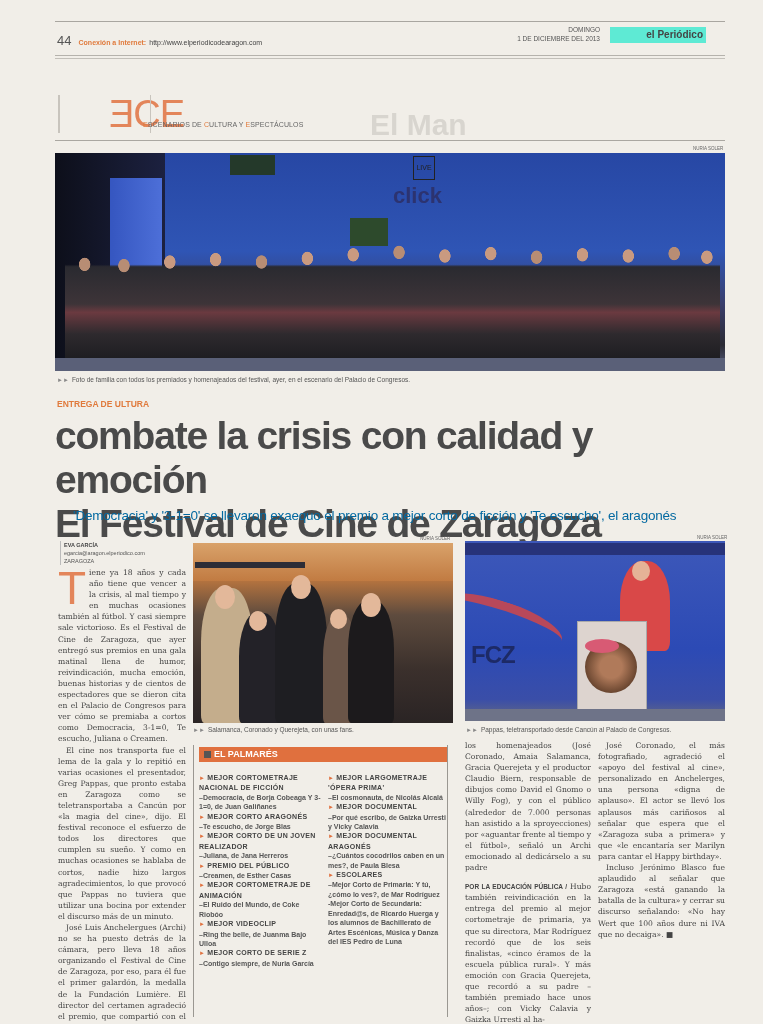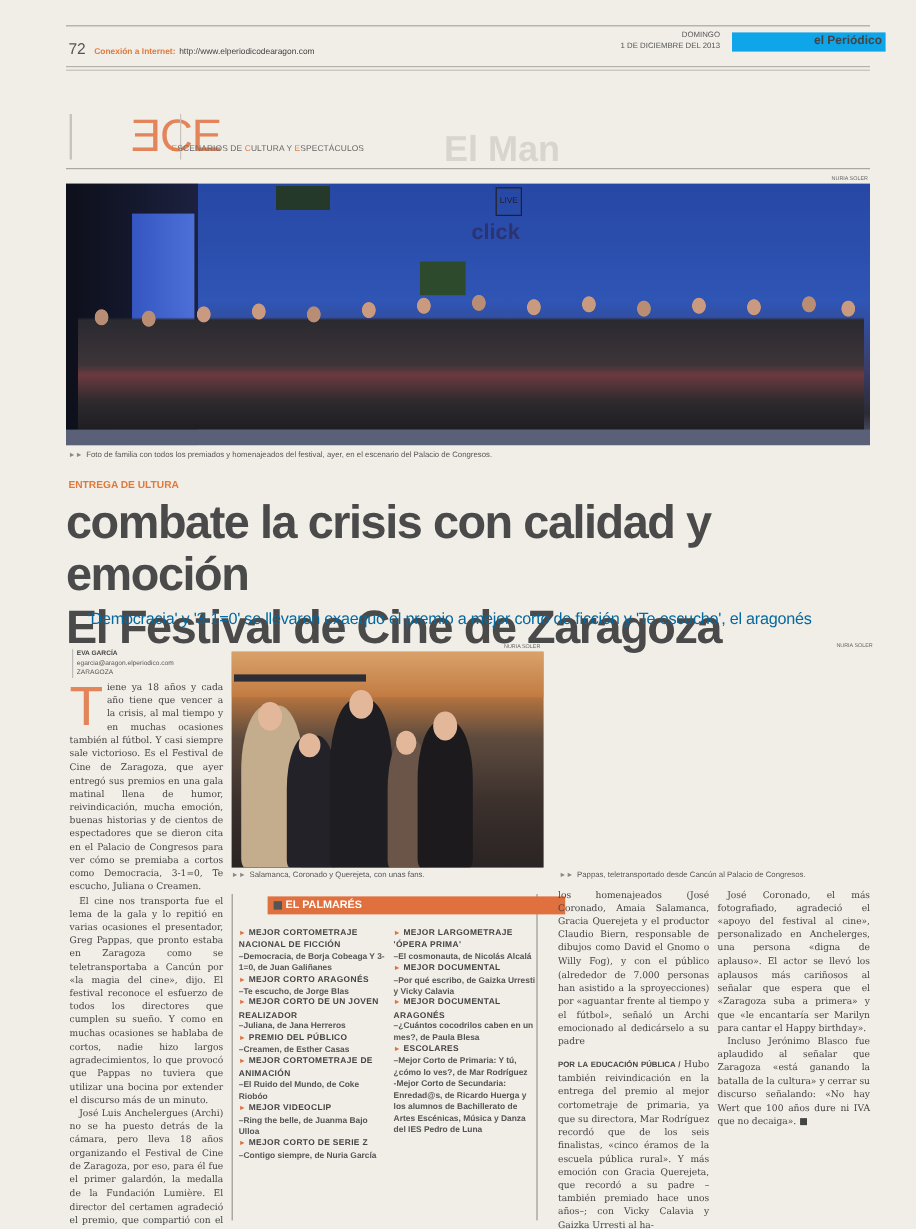--- a/index.html
+++ b/index.html
@@ -8,40 +8,40 @@
 
   .page { position: absolute; left: 0; top: 0; width: 763px; height: 1024px; background: #f1eee8; }
 
   
   .topline { position: absolute; left: 55px; top: 21px; width: 670px; height: 1px; background: #a9a6a0; }
   .folio { position: absolute; left: 57px; top: 33px; font-family: "Liberation Sans", sans-serif; font-size: 11px; color: #555; white-space: nowrap; }
   .folio .num { font-size: 13px; color: #555; margin-right: 4px; }
   .folio .label { color: #e07a3c; font-weight: bold; font-size: 7px; }
   .folio .url { font-size: 7px; color: #444; }
   .dateblock { position: absolute; left: 480px; top: 25px; width: 120px; text-align: right; font-family: "Liberation Sans", sans-serif; font-size: 6.5px; color: #555; line-height: 9px; }
-  .brand { position: absolute; left: 610px; top: 27px; width: 128px; height: 16px; background: #0ea5e9; text-align: right; padding-right: 3px; font-family: "Liberation Sans", sans-serif; font-size: 10px; font-weight: bold; color: #444; line-height: 16px; }
+  .brand { position: absolute; left: 610px; top: 27px; width: 96px; height: 16px; background: #5eead4; text-align: right; padding-right: 3px; font-family: "Liberation Sans", sans-serif; font-size: 10px; font-weight: bold; color: #444; line-height: 16px; }
   .doubleline1 { position: absolute; left: 55px; top: 55px; width: 670px; height: 1px; background: #b5b2ac; }
   .doubleline2 { position: absolute; left: 55px; top: 58px; width: 670px; height: 1px; background: #c2bfb9; }
 
   
   .ece-bar { position: absolute; left: 58px; top: 95px; width: 2px; height: 38px; background: #c8c4bd; }
   .ece-logo { position: absolute; left: 63px; top: 94px; font-family: "Liberation Sans", sans-serif; font-size: 38px; color: #e3855a; letter-spacing: -1px; line-height: 40px; margin-left: 46px; }
   .ece-bar2 { position: absolute; left: 150px; top: 95px; width: 1px; height: 38px; background: #c8c4bd; }
   .ece-sub { position: absolute; left: 143px; top: 121px; font-family: "Liberation Sans", sans-serif; font-size: 7px; color: #666; letter-spacing: 0.1px; }
   .ece-sub .hl { color: #e07a3c; }
   .ghost-head { position: absolute; left: 370px; top: 108px; font-family: "Liberation Sans", sans-serif; font-size: 30px; font-weight: bold; color: #d8d5cf; }
   .section-rule { position: absolute; left: 55px; top: 140px; width: 670px; height: 1px; background: #aaa7a1; }
   .credit { position: absolute; font-family: "Liberation Sans", sans-serif; font-size: 4.5px; color: #666; text-transform: uppercase; }
 
   
   .main-photo { position: absolute; left: 55px; top: 153px; width: 670px; height: 218px; overflow: hidden;
     background: linear-gradient(to bottom, #2747a4 0%, #2f55b5 45%, #3a3e6a 70%, #2b2b35 88%, #5a6180 100%); }
   .main-photo .darkleft { position: absolute; left: 0; top: 0; width: 110px; height: 218px; background: linear-gradient(to right, #0d0f1a, #1c2140); }
   .main-photo .pillar { position: absolute; left: 55px; top: 25px; width: 52px; height: 175px; background: linear-gradient(to right, #3556c0, #4d6fd8); }
-  .main-photo .click { position: absolute; left: 338px; top: 30px; font-family: "Liberation Sans", sans-serif; font-weight: bold; font-size: 18px; color: #2c3370; }
+  .main-photo .click { position: absolute; left: 338px; top: 30px; font-family: "Liberation Sans", sans-serif; font-weight: bold; font-size: 22px; color: #2c3370; }
   .main-photo .live { position: absolute; left: 358px; top: 3px; width: 22px; height: 24px; border: 1px solid #222; font-family: "Liberation Sans", sans-serif; font-size: 7px; color: #222; text-align: center; line-height: 22px; }
   .main-photo .sq { position: absolute; background: #24392a; }
   .main-photo .crowd { position: absolute; left: 10px; top: 85px; width: 655px; height: 120px;
     background:
       radial-gradient(ellipse 6px 7px at 3% 22%, #b88d74 90%, transparent 100%),
       radial-gradient(ellipse 6px 7px at 9% 23%, #b88d74 90%, transparent 100%),
       radial-gradient(ellipse 6px 7px at 16% 20%, #c99a80 90%, transparent 100%),
       radial-gradient(ellipse 6px 7px at 23% 18%, #c99a80 90%, transparent 100%),
       radial-gradient(ellipse 6px 7px at 30% 20%, #b88d74 90%, transparent 100%),
       radial-gradient(ellipse 6px 7px at 37% 17%, #c99a80 90%, transparent 100%),
@@ -92,35 +92,35 @@
   .photo3 .fcz { position: absolute; left: 6px; top: 100px; font-family: "Liberation Sans", sans-serif; font-weight: bold; font-size: 24px; color: #1d2a66; letter-spacing: -1px; }
   .photo3 .man { position: absolute; left: 155px; top: 20px; width: 50px; height: 90px; background: #d94848; border-radius: 45% 45% 10% 10%; }
   .photo3 .man-head { position: absolute; left: 167px; top: 20px; width: 18px; height: 20px; background: #e5b397; border-radius: 50%; }
   .photo3 .box { position: absolute; left: 112px; top: 80px; width: 70px; height: 90px; background: #ddd4cf; border: 1px solid #aaa; }
   .photo3 .hole { position: absolute; left: 120px; top: 100px; width: 52px; height: 52px; border-radius: 50%; background: radial-gradient(circle, #b07a5a 30%, #6a4630 70%, #3a2a20 100%); }
   .photo3 .sombrero { position: absolute; left: 120px; top: 98px; width: 34px; height: 14px; border-radius: 50%; background: #d85a74; }
   .photo3 .floor { position: absolute; left: 0; top: 168px; width: 260px; height: 12px; background: #6e7388; }
 
   
   .palmares-frame { position: absolute; left: 193px; top: 745px; width: 255px; height: 272px; border-left: 1px solid #9a9791; border-right: 1px solid #9a9791; }
-  .palmares-head { position: absolute; left: 199px; top: 747px; width: 248px; height: 15px; background: #e0703e; font-family: "Liberation Sans", sans-serif; font-weight: bold; color: #fff; font-size: 9px; line-height: 15px; padding-left: 5px; margin-left: 24px; }
+  .palmares-head { position: absolute; left: 199px; top: 747px; width: 248px; height: 15px; background: #e0703e; font-family: "Liberation Sans", sans-serif; font-weight: bold; color: #fff; font-size: 9px; line-height: 15px; padding-left: 5px; }
   .palmares-head .sqicon { display: inline-block; width: 7px; height: 7px; background: #555; margin-right: 3px; vertical-align: -1px; }
   .pal-col { position: absolute; font-family: "Liberation Sans", sans-serif; font-size: 7px; line-height: 9.4px; color: #444; }
   .pal-cat { font-weight: bold; letter-spacing: 0.3px; color: #444; }
   .pal-cat .tri { color: #e0703e; font-size: 6px; margin-right: 2px; }
   .pal-win { font-weight: bold; color: #555; }
 </style>
 </head>
 <body>
 
 <div class="page">
 
   <div class="topline"></div>
   <div class="folio">
-    <span class="num">72</span>
+    <span class="num">44</span>
     <span class="label">Conexión a Internet:</span>
     <span class="url">http://www.elperiodicodearagon.com</span>
   </div>
   <div class="dateblock">
     <div>DOMINGO</div>
     <div>1 DE DICIEMBRE DEL 2013</div>
   </div>
   <div class="brand">el Periódico</div>
   <div class="doubleline1"></div>
   <div class="doubleline2"></div>
@@ -181,20 +181,31 @@
     <div class="person" style="left:130px; top:72px; width:34px; height:108px; background:#6a5548;"></div>
     <div class="face" style="left:137px; top:66px; width:17px; height:20px;"></div>
     <div class="person" style="left:155px; top:58px; width:46px; height:122px; background:#1c1a1c;"></div>
     <div class="face" style="left:168px; top:50px; width:20px; height:24px;"></div>
   </div>
   <div class="caption" style="left:193px; top:726px;">
     <span class="arrow">►►</span><span>Salamanca, Coronado y Querejeta, con unas fans.</span>
   </div>
 
   <div class="credit" style="left:697px; top:535px;">NURIA SOLER</div>
+  <div class="photo3">
+    <div class="band"></div>
+    <div class="swoosh"></div>
+    <div class="fcz">FCZ</div>
+    <div class="man"></div>
+    <div class="man-head"></div>
+    <div class="box"></div>
+    <div class="hole"></div>
+    <div class="sombrero"></div>
+    <div class="floor"></div>
+  </div>
   <div class="caption" style="left:466px; top:726px;">
     <span class="arrow">►►</span><span>Pappas, teletransportado desde Cancún al Palacio de Congresos.</span>
   </div>
 
   <div class="palmares-frame"></div>
   <div class="palmares-head"><span class="sqicon"></span><span>EL PALMARÉS</span></div>
 
   <div class="pal-col" style="left:199px; top:773px; width:122px;">
     <div>
         <div class="pal-cat"><span class="tri">►</span><span>MEJOR CORTOMETRAJE NACIONAL DE FICCIÓN</span></div>

